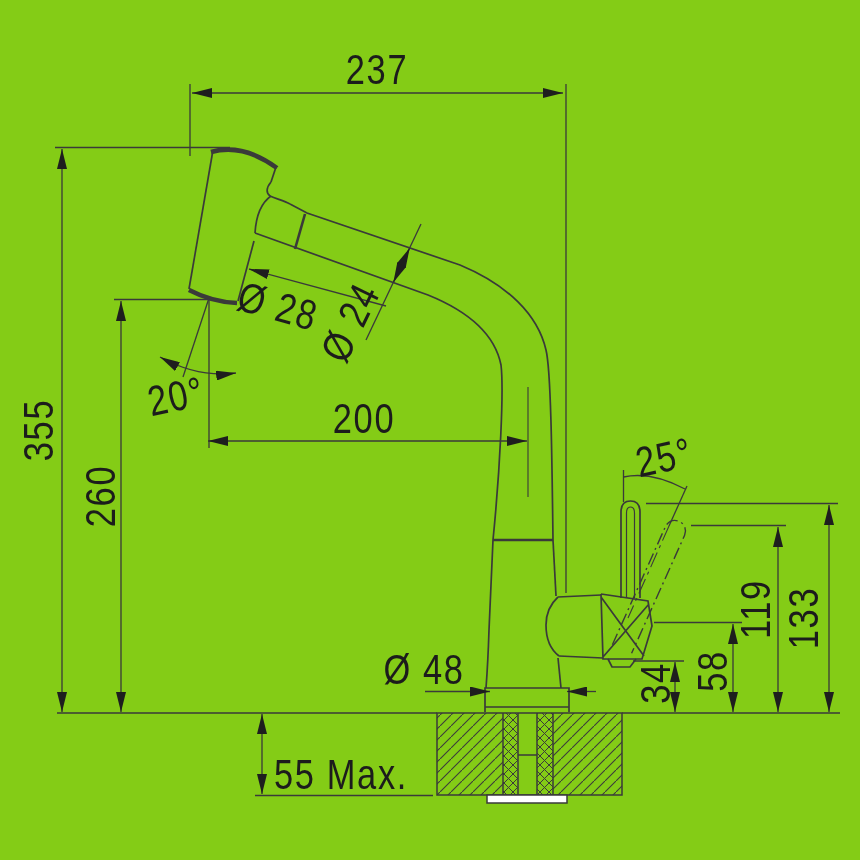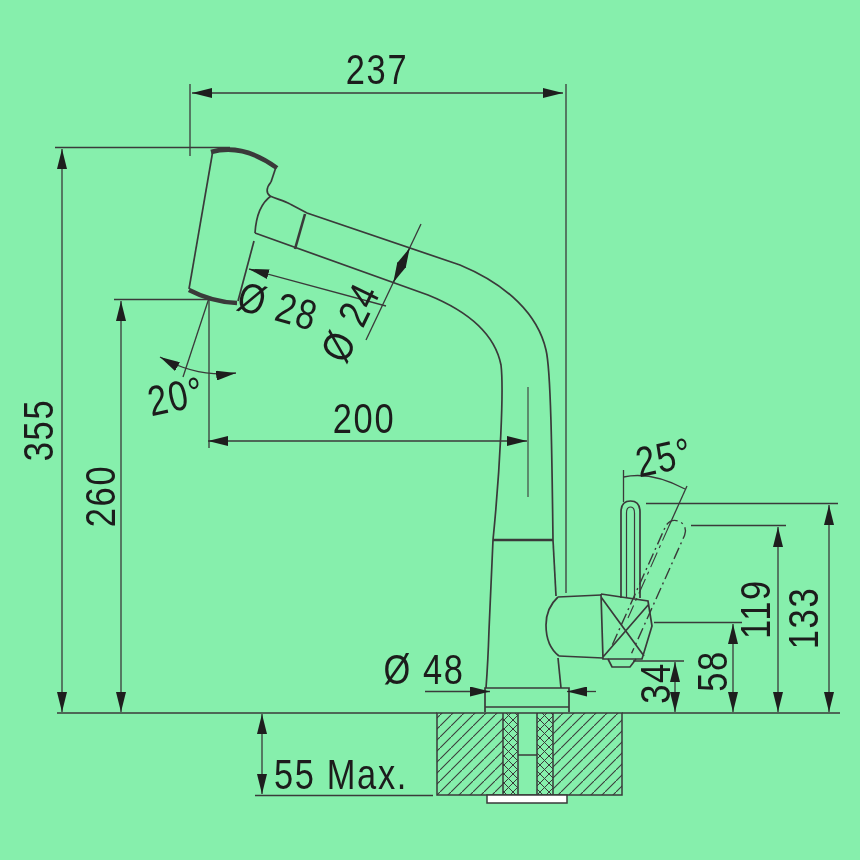--- a/index.html
+++ b/index.html
@@ -1,16 +1,16 @@
 <!DOCTYPE html>
 <html><head>
 <meta charset="utf-8">
 <style>
   html,body{margin:0;padding:0;background:#ffffff;}
-  .canvas{position:relative;width:860px;height:860px;background:#86efac;overflow:hidden;}
+  .canvas{position:relative;width:860px;height:860px;background:#84cc16;overflow:hidden;}
   svg{display:block;}
   svg text{
     font-family:"Liberation Sans","DejaVu Sans",sans-serif;
     font-size:42px;
     letter-spacing:2px;
     fill:#1c1c1c;
   }
   .ln{stroke:#3a3a3a;fill:none;}
   .dim{stroke:#3a3a3a;fill:none;stroke-width:1.3;}
 </style>

